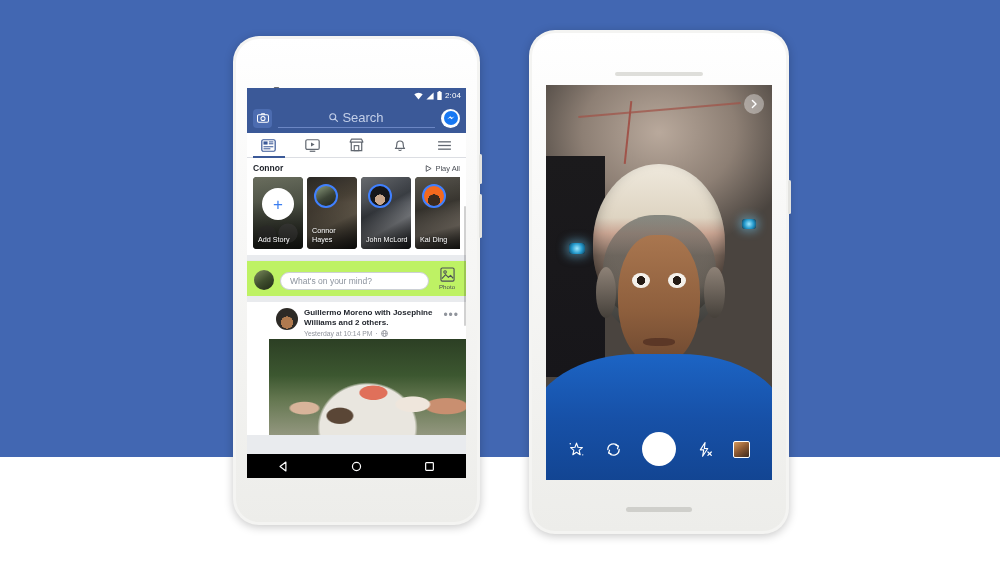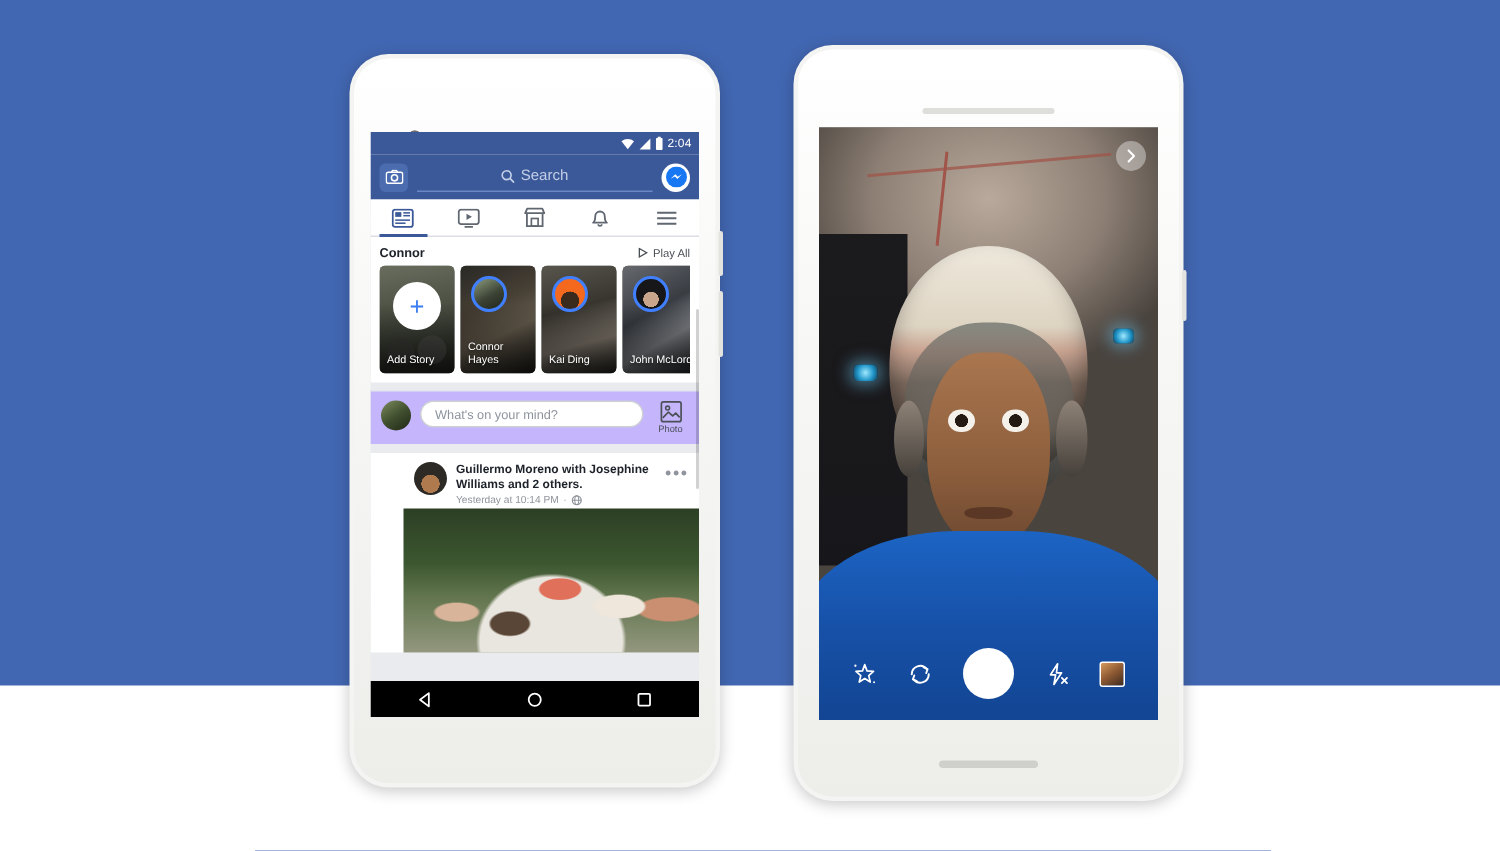--- a/index.html
+++ b/index.html
@@ -113,21 +113,21 @@
     width: 19px; height: 19px; border-radius: 4px;
     background: #4c6cb0;
     display: flex; align-items: center; justify-content: center;
     flex: none;
   }
   .fb-searchbar {
     flex: 1; height: 20px;
     border-bottom: 1px solid #6b86c4;
     display: flex; align-items: center; justify-content: center; gap: 4px;
   }
-  .fb-search-text { color: #c3cfe8; font-size: 10px; }
+  .fb-search-text { color: #c3cfe8; font-size: 13px; }
   .fb-msgr {
     width: 19px; height: 19px; border-radius: 50%;
     background: #fff; flex: none;
     display: flex; align-items: center; justify-content: center;
   }
 
   .fb-tabs {
     height: 25px; background: #fff;
     display: flex; align-items: center;
     border-bottom: 1px solid #dcdee3;
@@ -174,22 +174,22 @@
     color: #3b7ef1; font-size: 17px; line-height: 1; font-weight: 300;
   }
   .sc-label {
     position: absolute; left: 5px; right: 3px; bottom: 5px;
     color: #fff; font-size: 7.2px; font-weight: normal; line-height: 1.18;
     text-shadow: 0 1px 2px rgba(0,0,0,.7);
   }
 
   
   .composer {
-    background: #c4b5fd; margin-top: 5px;
-    display: flex; align-items: flex-start; gap: 6px;
+    background: #bef264; margin-top: 5px;
+    display: flex; align-items: flex-end; gap: 6px;
     padding: 6px 7px; border-top: 1px solid #e4e6eb;
   }
   .comp-avatar {
     width: 20px; height: 20px; border-radius: 50%;
     overflow: hidden; flex: none; background: #5a7a4a;
   }
   .comp-input {
     flex: 1; height: 18px; border-radius: 9px;
     border: 1px solid #ccd0d5; background: #fff;
     display: flex; align-items: center; padding-left: 9px;
@@ -372,31 +372,31 @@
           </div>
 
           <div class="story-card">
             <div class="sc-photo" style="background: linear-gradient(155deg,#2b2a26 0%,#4b4338 38%,#6d6353 62%,#1c1b18 100%);"></div>
             <div class="sc-shade"></div>
             <div class="sc-avatar" style="background: linear-gradient(150deg,#8b9a7c 0%,#3c4436 55%,#20241c 100%);"></div>
             <div class="sc-label">Connor Hayes</div>
           </div>
 
           <div class="story-card">
+            <div class="sc-photo" style="background: linear-gradient(150deg,#6c6f74 0%,#3c4046 42%,#8a8d92 66%,#1e2024 100%);"></div>
+            <div class="sc-shade"></div>
+            <div class="sc-avatar" style="background: radial-gradient(circle at 50% 68%, #c9a68b 0 30%, #17171a 31%);"></div>
+            <div class="sc-label">John McLord</div>
+          </div>
+
+          <div class="story-card">
             <div class="sc-photo" style="background: linear-gradient(165deg,#5d5a52 0%,#3b3832 40%,#8c8377 70%,#24221e 100%);"></div>
             <div class="sc-shade"></div>
             <div class="sc-avatar" style="background: radial-gradient(circle at 50% 72%, #3a2a1e 0 34%, #f4691e 35%);"></div>
             <div class="sc-label">Kai Ding</div>
-          </div>
-
-          <div class="story-card">
-            <div class="sc-photo" style="background: linear-gradient(150deg,#6c6f74 0%,#3c4046 42%,#8a8d92 66%,#1e2024 100%);"></div>
-            <div class="sc-shade"></div>
-            <div class="sc-avatar" style="background: radial-gradient(circle at 50% 68%, #c9a68b 0 30%, #17171a 31%);"></div>
-            <div class="sc-label">John McLord</div>
           </div>
 
         </div>
       </div>
 
       <div class="composer">
         <div class="comp-avatar" style="background: linear-gradient(145deg,#7e8d5f 0%,#41502f 50%,#1f2715 100%);"></div>
         <div class="comp-input">
           <span class="comp-ph">What's on your mind?</span>
         </div>

